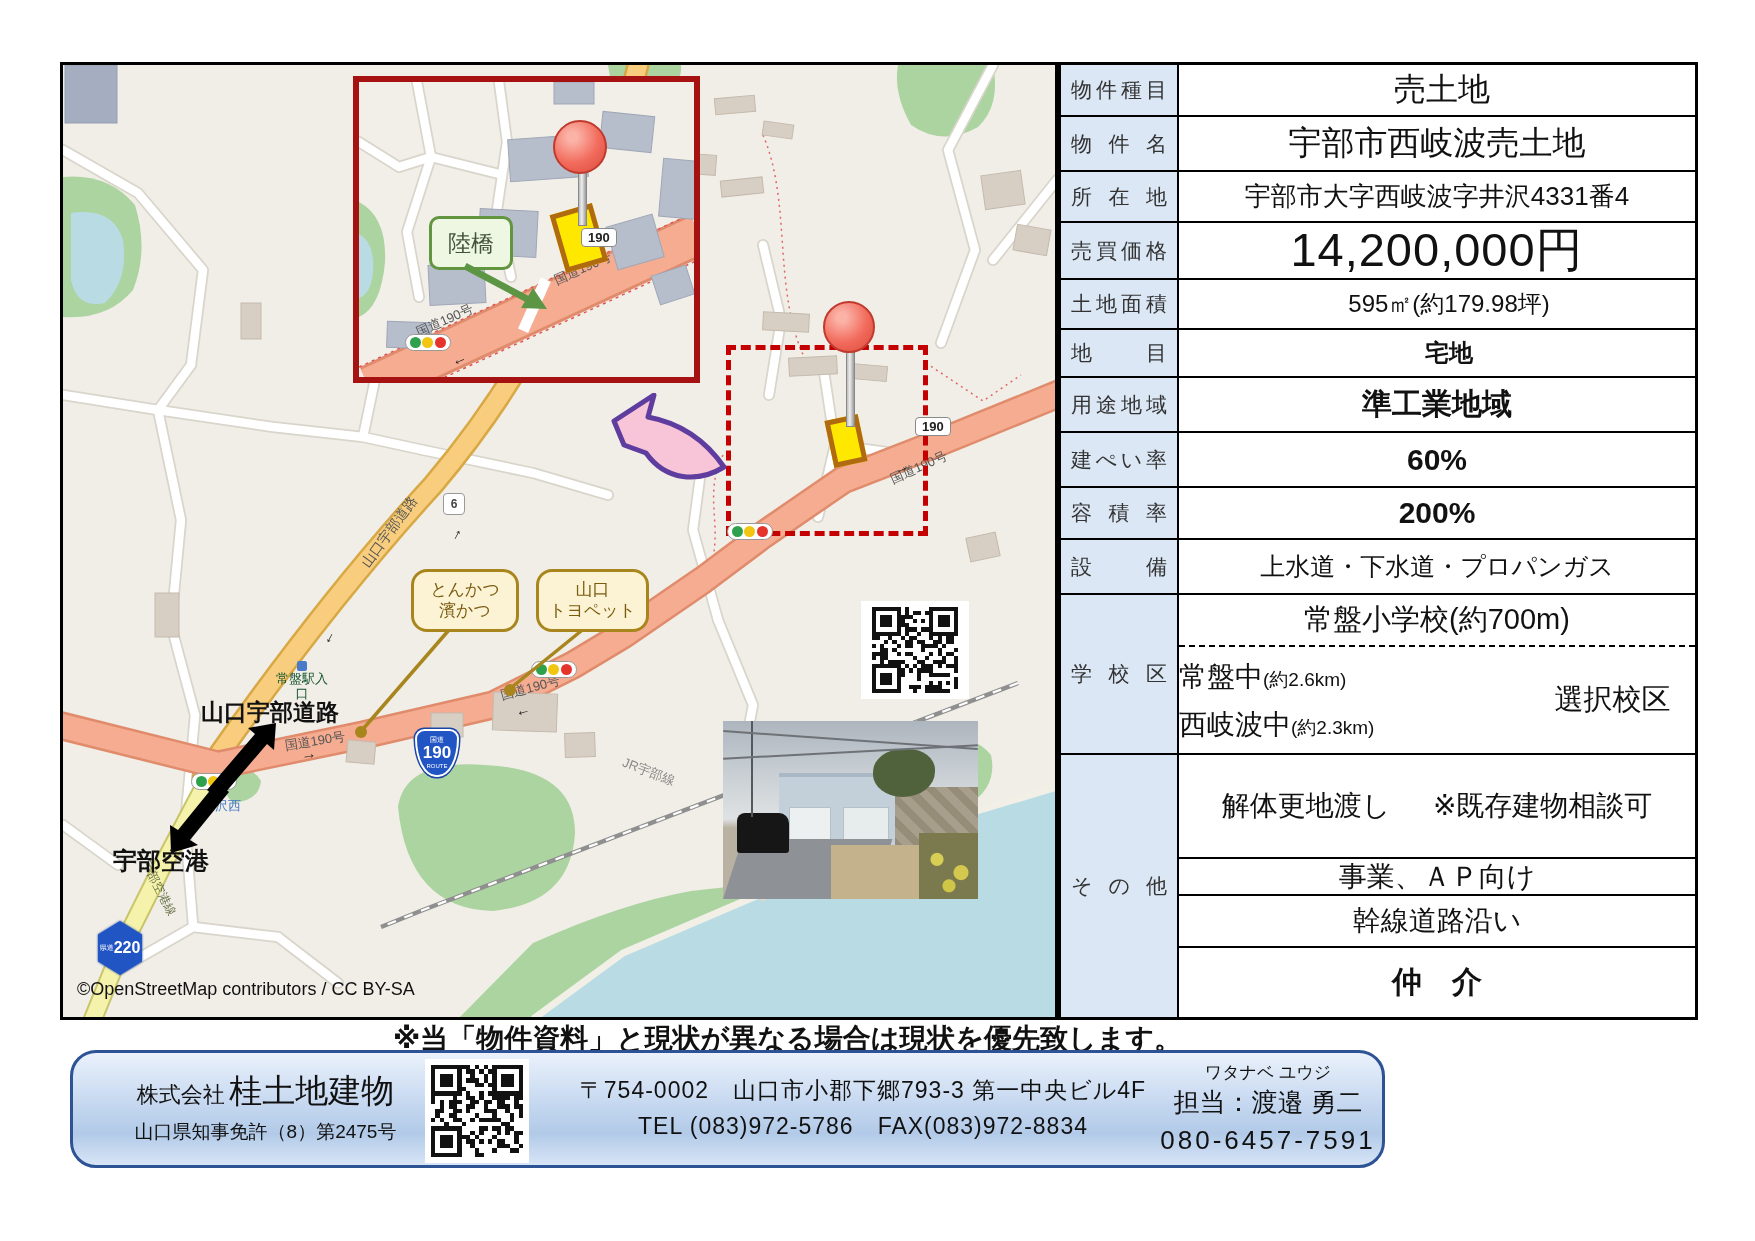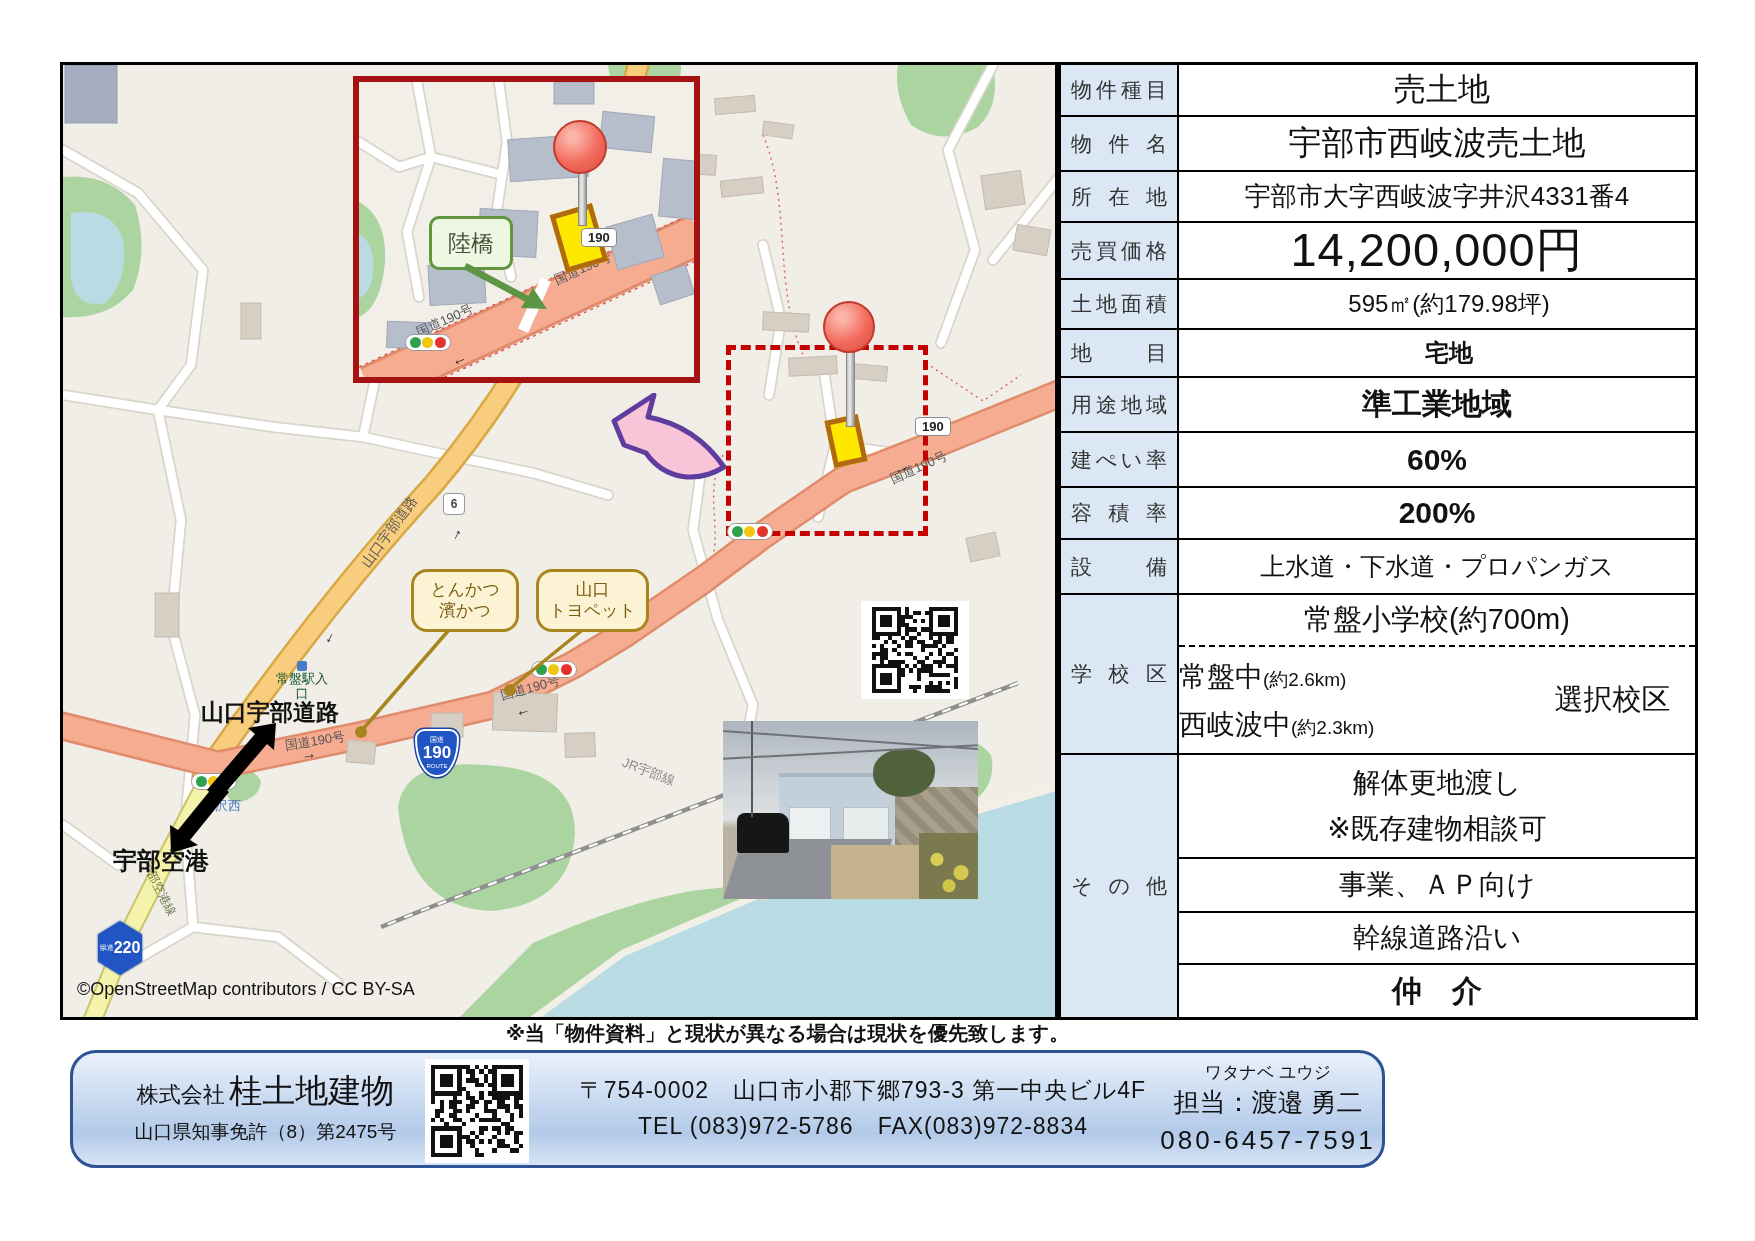--- a/index.html
+++ b/index.html
@@ -668,32 +668,32 @@
 
   <div class="trow" style="flex:1;border-bottom:none">
     <div class="tlabel">
         <span class="j" style="display: flex; justify-content: space-between;">
           <span>そ</span>
           <span>の</span>
           <span>他</span>
         </span>
       </div>
     <div style="flex:1;display:flex;flex-direction:column">
-      <div style="height:104px;border-bottom:2px solid #000;display:flex;flex-direction:column;align-items:center;justify-content:space-evenly;box-sizing:border-box">
+      <div style="height:104px;border-bottom:2px solid #000;display:flex;flex-direction:row;align-items:center;justify-content:space-evenly;box-sizing:border-box">
         <div style="font-size:28px">解体更地渡し</div>
         <div style="font-size:28px">※既存建物相談可</div>
       </div>
-      <div style="height:54px;border-bottom:2px solid #000;display:flex;align-items:center;justify-content:center;font-size:28px;box-sizing:border-box">事業、ＡＰ向け</div>
+      <div style="height:37px;border-bottom:2px solid #000;display:flex;align-items:center;justify-content:center;font-size:28px;box-sizing:border-box">事業、ＡＰ向け</div>
       <div style="height:52px;border-bottom:2px solid #000;display:flex;align-items:center;justify-content:center;font-size:28px;box-sizing:border-box">幹線道路沿い</div>
       <div style="flex:1;display:flex;align-items:center;justify-content:center;font-size:30px;font-weight:bold">仲　介</div>
     </div>
   </div>
 </div>
 
-<div class="abs" style="left:60px;top:1020px;width:1455px;text-align:center;font-size:20px;font-weight:bold">※当「物件資料」と現状が異なる場合は現状を優先致します。</div>
+<div class="abs" style="left:60px;top:1020px;width:1455px;text-align:center;font-size:28px;font-weight:bold">※当「物件資料」と現状が異なる場合は現状を優先致します。</div>
 
 <div class="abs" id="footer-box">
   <div class="abs" style="left:25px;top:16px;width:335px;text-align:center;white-space:nowrap">
     <span style="font-size:22px">株式会社</span>
     <span style="font-size:33px">桂土地建物</span>
   </div>
   <div class="abs" style="left:25px;top:66px;width:335px;text-align:center;font-size:19px">山口県知事免許（8）第2475号</div>
   <div class="qr-box" style="left:352px;top:6px;width:104px;height:104px">
     <div class="qr-fill" style="width:92px;height:92px"><svg viewBox="0 0 21 21" width="100%" height="100%" shape-rendering="crispEdges" fill="#111">
           <rect x="0" y="0" width="1" height="1"></rect>

